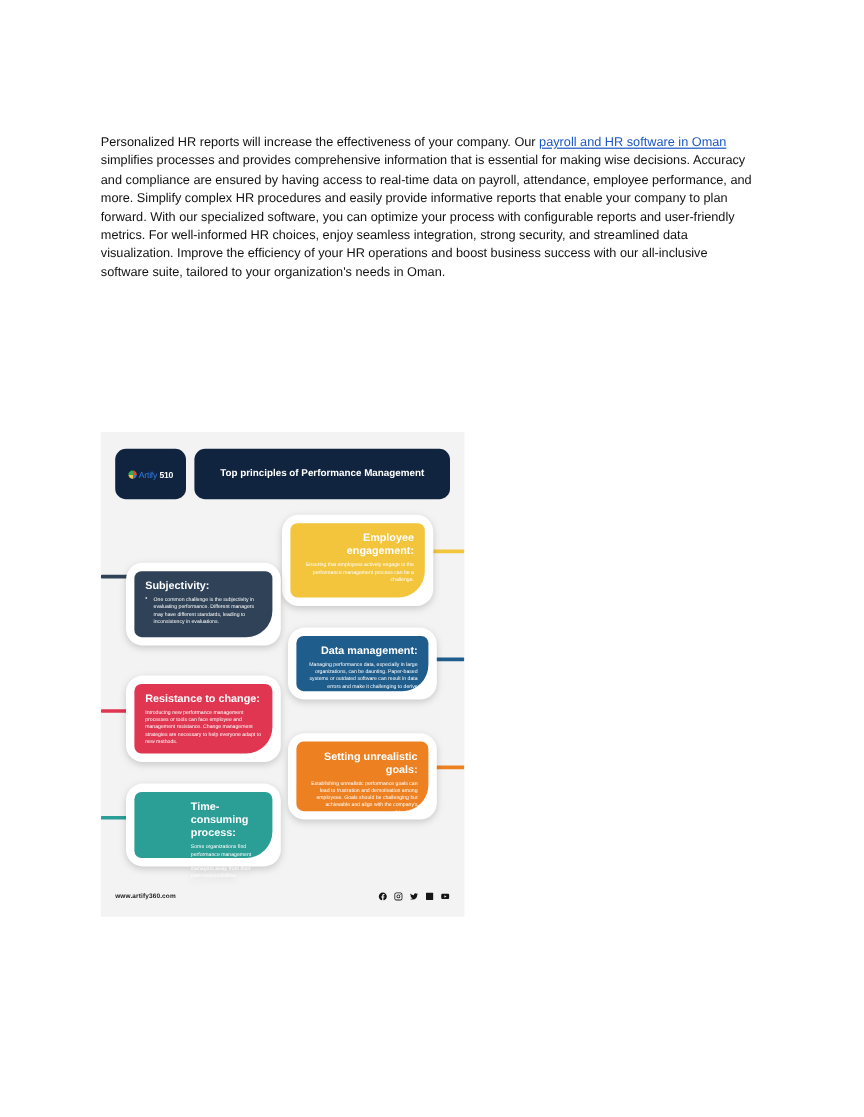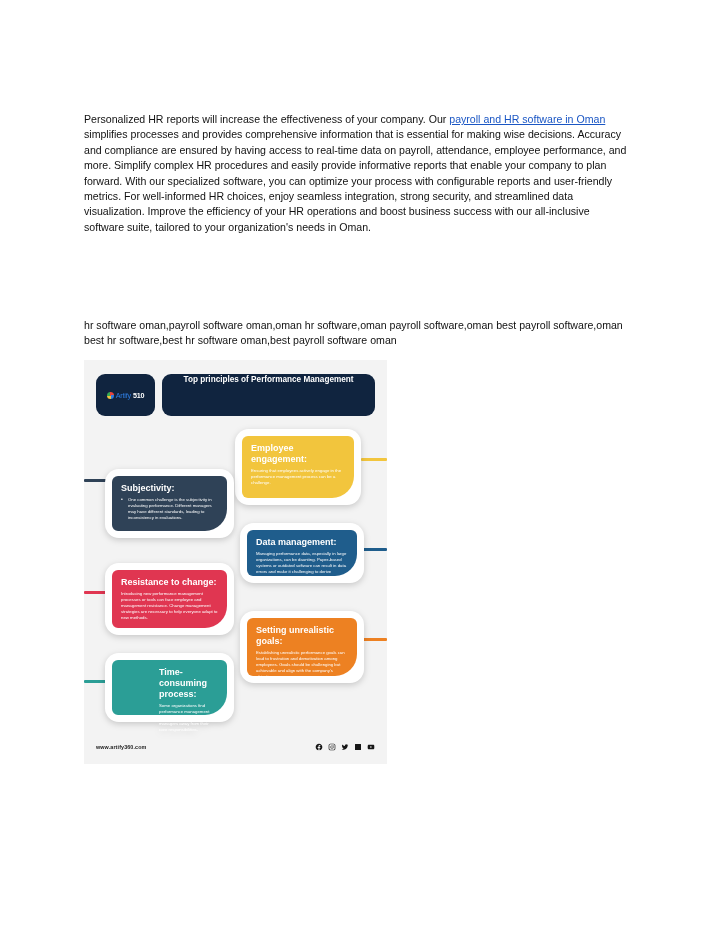--- a/index.html
+++ b/index.html
@@ -107,20 +107,21 @@
     font-size: 7.2px;
     font-weight: bold;
     color: #ffffff;
     letter-spacing: -0.2px;
   }
   .ig-title-box {
     flex: 1;
     background: #10243f;
     border-radius: 9px;
     display: flex;
+    align-items: center;
     justify-content: center;
     text-align: center;
     padding: 0 8px;
   }
   .ig-title {
     color: #ffffff;
     font-size: 8.2px;
     font-weight: bold;
     line-height: 11.5px;
   }
@@ -163,21 +164,21 @@
     padding-left: 7px;
     position: relative;
   }
   .card-body.bulleted::before {
     content: "•";
     position: absolute;
     left: 0;
     top: -1px;
     font-size: 5px;
   }
-  .align-right { }
+  .align-right { text-align: right; }
   .align-left  { text-align: left; }
 
   
   .connector {
     position: absolute;
     height: 3px;
     border-radius: 1px;
   }
 
   
@@ -211,21 +212,20 @@
 </style>
 </head>
 <body>
 
 <div class="page">
 
   <div class="article">
     <p class="article-body"><span>Personalized HR reports will increase the effectiveness of your company. Our </span><a class="inline-link" href="#">payroll and HR software in Oman</a><span> simplifies processes and provides comprehensive information that is essential for making wise decisions. Accuracy and compliance are ensured by having access to real-time data on payroll, attendance, employee performance, and more. Simplify complex HR procedures and easily provide informative reports that enable your company to plan forward. With our specialized software, you can optimize your process with configurable reports and user-friendly metrics. For well-informed HR choices, enjoy seamless integration, strong security, and streamlined data visualization. Improve the efficiency of your HR operations and boost business success with our all-inclusive software suite, tailored to your organization's needs in Oman.</span></p>
   </div>
 
-  <div class="keywords">hr software oman,payroll software oman,oman hr software,oman payroll software,oman best payroll software,oman best hr software,best hr software oman,best payroll software oman</div>
 
   <div class="infographic">
 
     <div class="ig-header">
       <div class="ig-logo">
         <span class="logo-mark"></span>
         <span class="logo-artify">Artify</span>
         <span class="logo-360">510</span>
       </div>
       <div class="ig-title-box">

